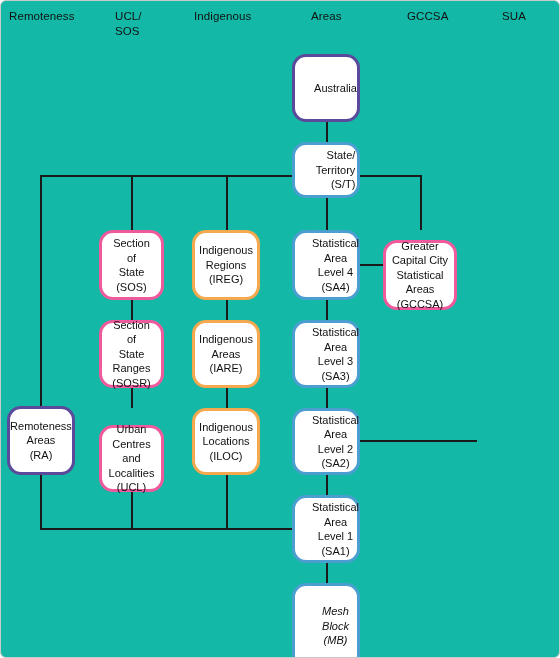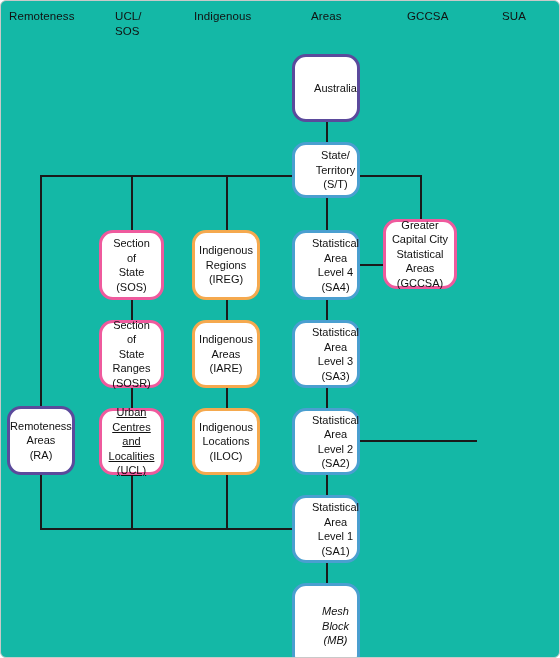--- a/index.html
+++ b/index.html
@@ -103,21 +103,21 @@
 
   <div class="conn v" style="left:225px; top:299px; height:20px;"></div>
   <div class="conn v" style="left:225px; top:387px; height:20px;"></div>
 
   <div class="conn h" style="left:39px; top:527px; width:253px;"></div>
   <div class="conn v" style="left:39px; top:474px; height:55px;"></div>
   <div class="conn v" style="left:130px; top:474px; height:55px;"></div>
   <div class="conn v" style="left:225px; top:474px; height:55px;"></div>
 
   <div class="node blue" style="left: 291px; top: 53px; width: 68px; height: 68px; border-color: rgb(91, 74, 156);">Australia</div>
-  <div class="node blue" style="left:291px; top:141px; width:68px; height:56px;">State/
+  <div class="node blue" style="left:291px; top:141px; width:68px; height:56px;text-align:right;">State/
 Territory
 (S/T)</div>
   <div class="node blue" style="left: 291px; top: 229px; width: 68px; height: 70px; border-color: rgb(74, 159, 208);">Statistical
 Area
 Level 4
 (SA4)</div>
   <div class="node blue" style="left: 291px; top: 319px; width: 68px; height: 68px; border-color: rgb(74, 159, 208);">Statistical
 Area
 Level 3
 (SA3)</div>
@@ -134,37 +134,37 @@
 
   <div class="node pink" style="left: 98px; top: 229px; width: 65px; height: 70px; border-color: rgb(239, 90, 157);">Section
 of
 State
 (SOS)</div>
   <div class="node pink" style="left: 98px; top: 319px; width: 65px; height: 68px; border-color: rgb(239, 90, 157);">Section
 of
 State
 Ranges
 (SOSR)</div>
-  <div class="node pink" style="left: 98px; top: 407px; width: 65px; height: 67px; border-color: rgb(239, 90, 157); text-decoration: underline;">Urban
+  <div class="node pink" style="left: 98px; top: 424px; width: 65px; height: 67px; border-color: rgb(239, 90, 157);">Urban
 Centres
 and
 Localities
 (UCL)</div>
 
   <div class="node orange" style="left: 191px; top: 229px; width: 68px; height: 70px; border-color: rgb(245, 169, 78);">Indigenous
 Regions
 (IREG)</div>
   <div class="node orange" style="left: 191px; top: 319px; width: 68px; height: 68px; border-color: rgb(245, 169, 78);">Indigenous
 Areas
 (IARE)</div>
   <div class="node orange" style="left: 191px; top: 407px; width: 68px; height: 67px; border-color: rgb(245, 169, 78);">Indigenous
 Locations
 (ILOC)</div>
 
-  <div class="node pink" style="left: 382px; top: 218px; width: 74px; height: 70px; border-color: rgb(239, 90, 157);">Greater
+  <div class="node pink" style="left: 382px; top: 239px; width: 74px; height: 70px; border-color: rgb(239, 90, 157);">Greater
 Capital City
 Statistical
 Areas
 (GCCSA)</div>
 
 
   <div class="node purple" style="left:6px; top:405px; width:68px; height:69px;">Remoteness
 Areas
 (RA)</div>
 

